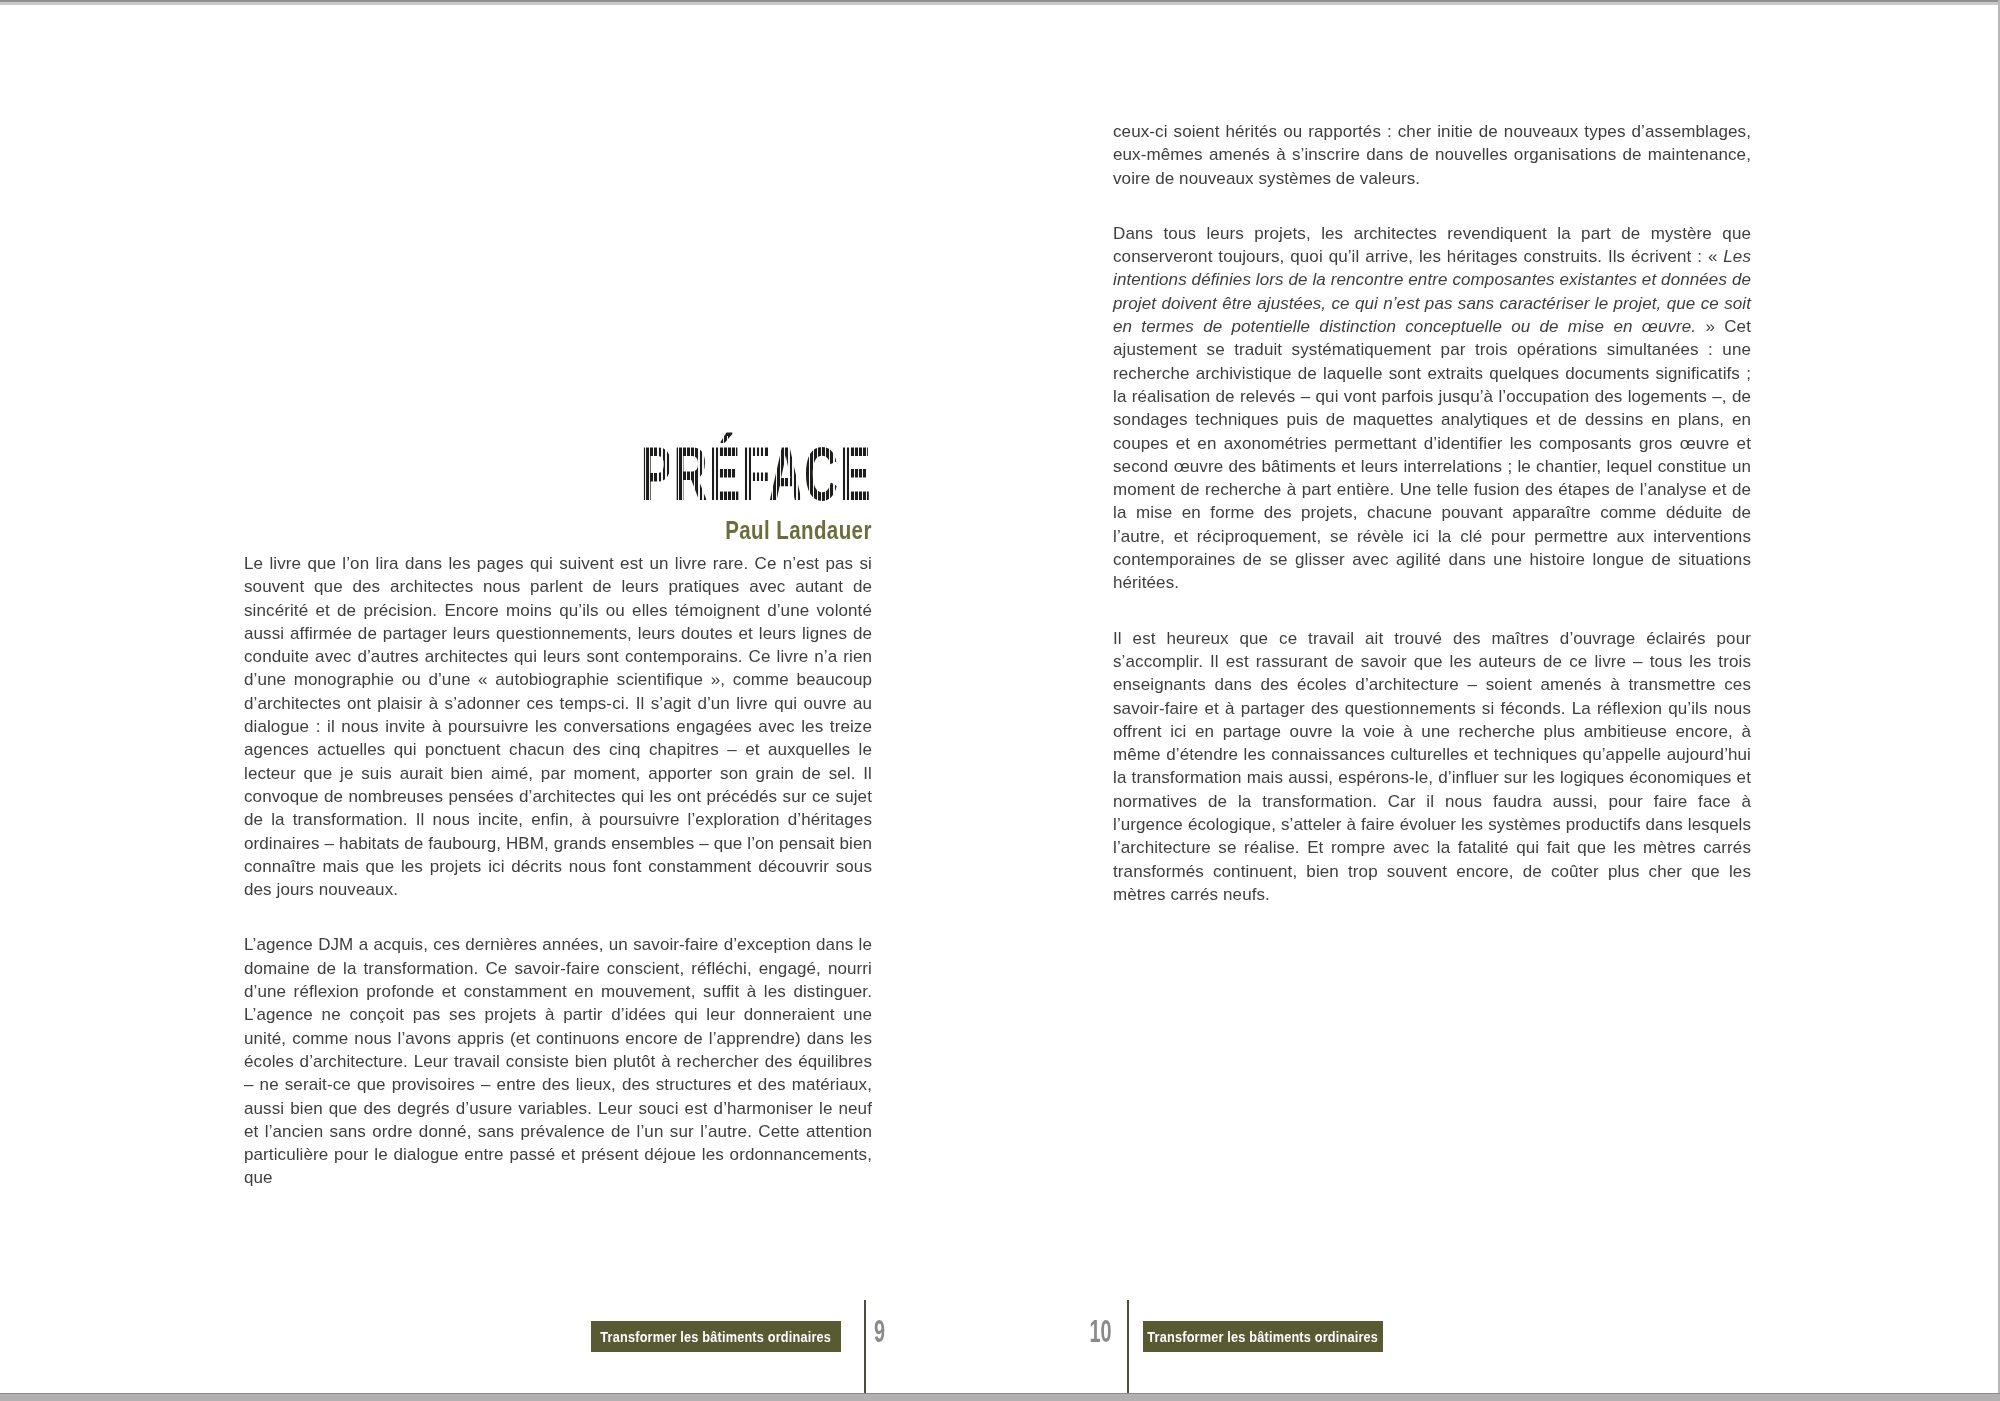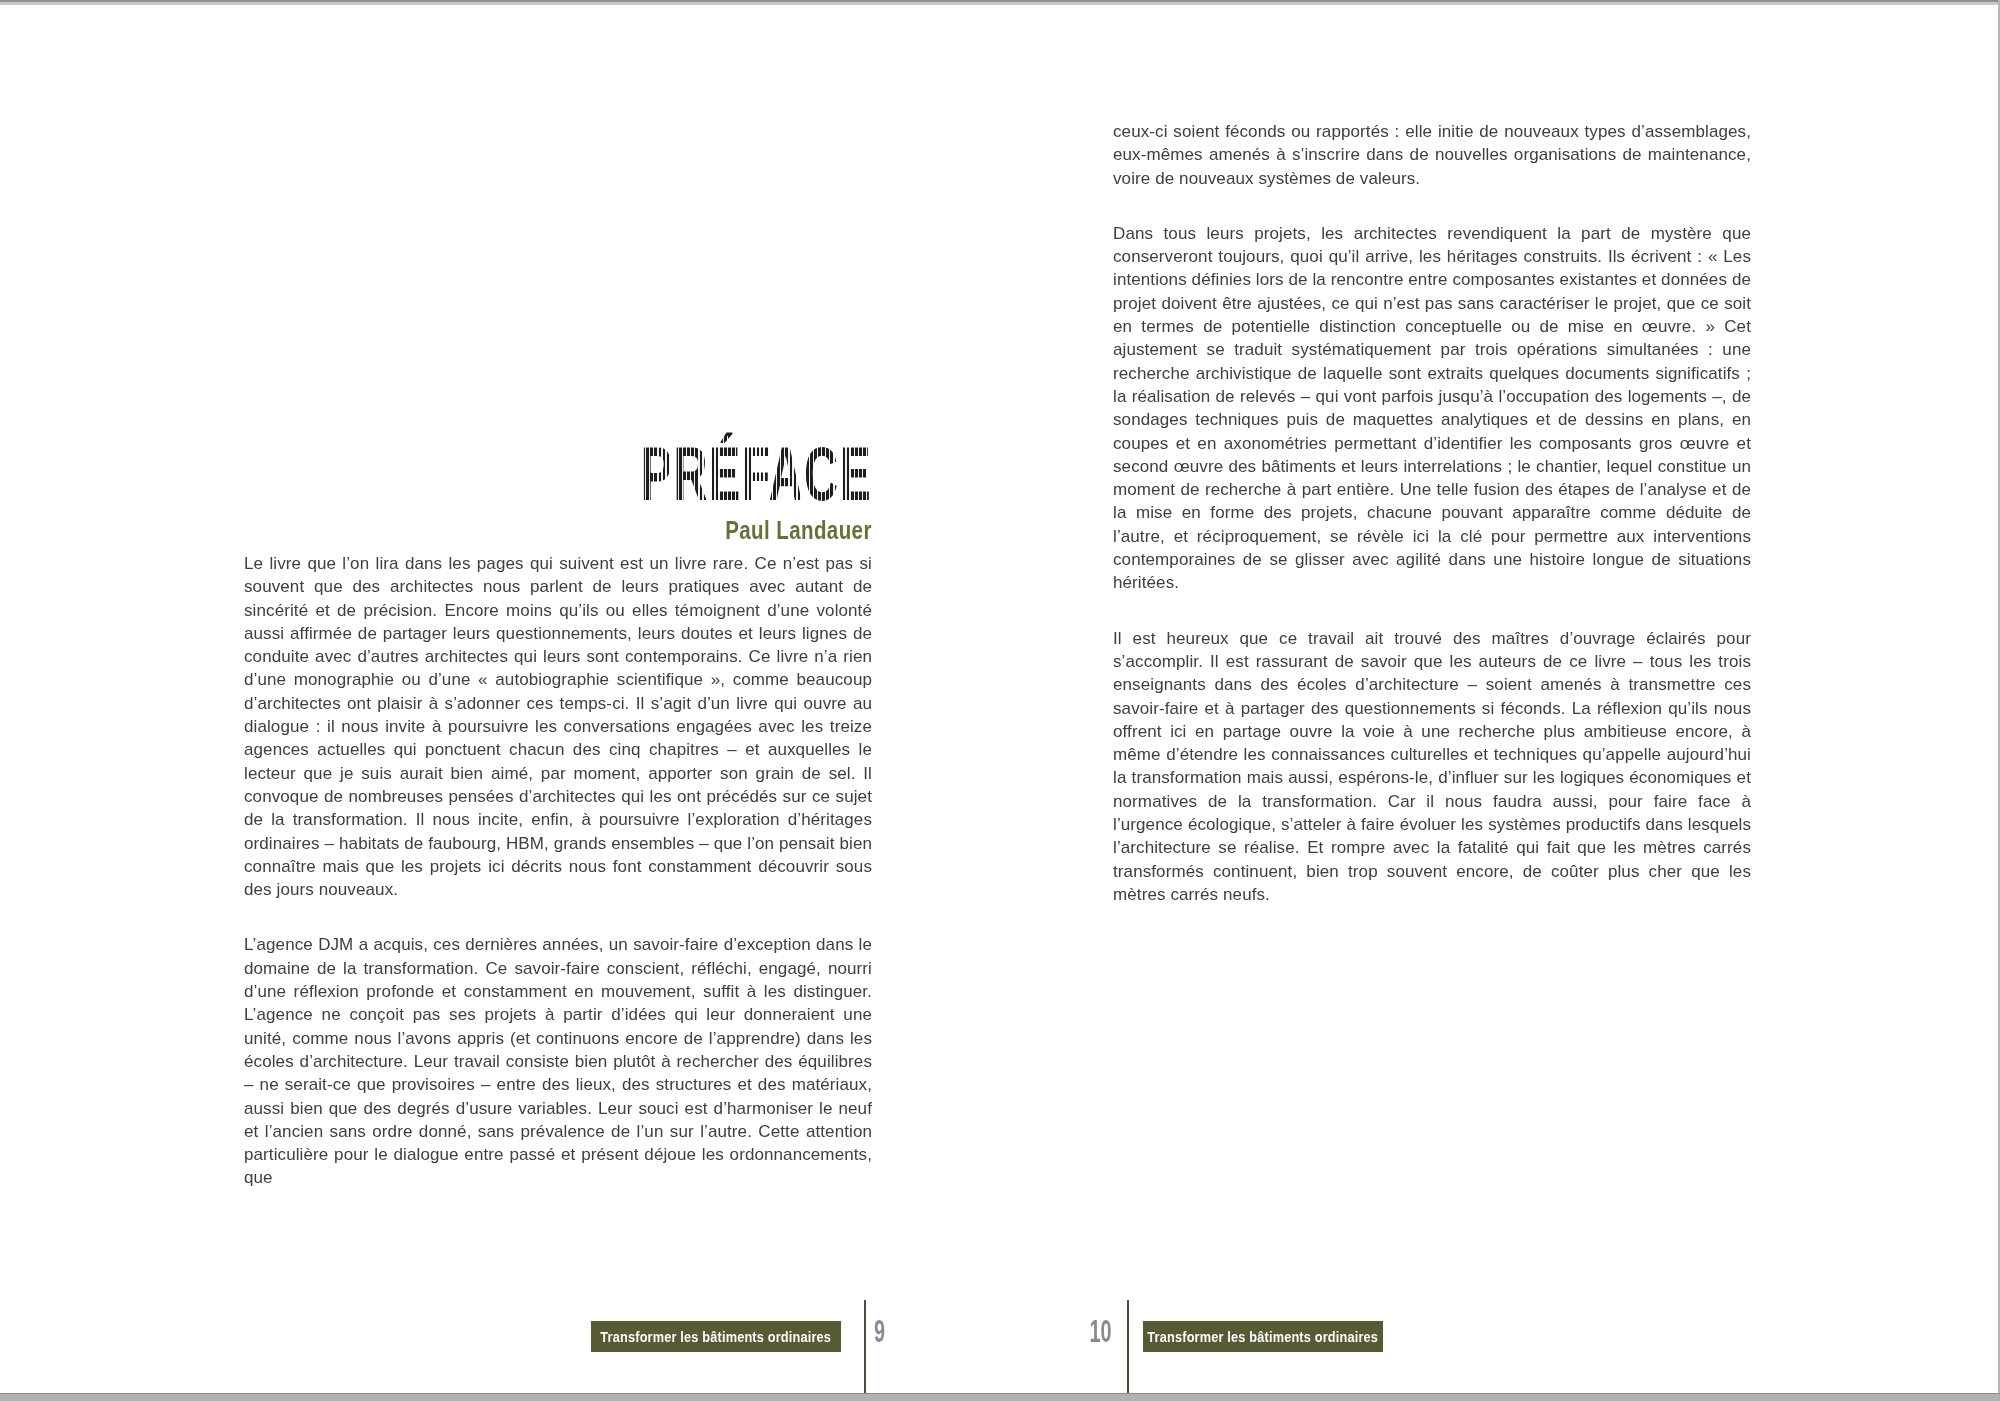--- a/index.html
+++ b/index.html
@@ -48,21 +48,21 @@
   
   .col { position: absolute; }
   .col-left  { left: 244px;  top: 552px; width: 628px; }
   .col-right { left: 1113px; top: 120px; width: 638px; }
   .col p {
     margin: 0 0 32px 0;
     font-size: 17px; line-height: 23.3px;
     text-align: justify; color: #3e3e3e; letter-spacing: 0.1px;
   }
   .col p:last-child { margin-bottom: 0; }
-  .quote-italic { }
+  .quote-italic { font-style: italic; }
 
   
   .badge {
     position: absolute; top: 1321px; height: 31px;
     background: #575a33; display: flex; align-items: center; justify-content: center;
     box-sizing: border-box;
   }
   .badge-left  { left: 591px;  width: 250px; }
   .badge-right { left: 1143px; width: 240px; }
   .badge span {
@@ -95,21 +95,21 @@
 
   <div class="title">PRÉFACE</div>
   <div class="author">Paul Landauer</div>
 
   <div class="col col-left">
     <p>Le livre que l’on lira dans les pages qui suivent est un livre rare. Ce n’est pas si souvent que des architectes nous parlent de leurs pratiques avec autant de sincérité et de précision. Encore moins qu’ils ou elles témoignent d’une volonté aussi affirmée de partager leurs questionnements, leurs doutes et leurs lignes de conduite avec d’autres architectes qui leurs sont contemporains. Ce livre n’a rien d’une monographie ou d’une « autobiographie scientifique », comme beaucoup d’architectes ont plaisir à s’adonner ces temps-ci. Il s’agit d’un livre qui ouvre au dialogue : il nous invite à poursuivre les conversations engagées avec les treize agences actuelles qui ponctuent chacun des cinq chapitres – et auxquelles le lecteur que je suis aurait bien aimé, par moment, apporter son grain de sel. Il convoque de nombreuses pensées d’architectes qui les ont précédés sur ce sujet de la transformation. Il nous incite, enfin, à poursuivre l’exploration d’héritages ordinaires – habitats de faubourg, HBM, grands ensembles – que l’on pensait bien connaître mais que les projets ici décrits nous font constamment découvrir sous des jours nouveaux.</p>
     <p>L’agence DJM a acquis, ces dernières années, un savoir-faire d’exception dans le domaine de la transformation. Ce savoir-faire conscient, réfléchi, engagé, nourri d’une réflexion profonde et constamment en mouvement, suffit à les distinguer. L’agence ne conçoit pas ses projets à partir d’idées qui leur donneraient une unité, comme nous l’avons appris (et continuons encore de l’apprendre) dans les écoles d’architecture. Leur travail consiste bien plutôt à rechercher des équilibres – ne serait-ce que provisoires – entre des lieux, des structures et des matériaux, aussi bien que des degrés d’usure variables. Leur souci est d’harmoniser le neuf et l’ancien sans ordre donné, sans prévalence de l’un sur l’autre. Cette attention particulière pour le dialogue entre passé et présent déjoue les ordonnancements, que</p>
   </div>
 
   <div class="col col-right">
-    <p>ceux-ci soient féconds ou rapportés : elle initie de nouveaux types d’assemblages, eux-mêmes amenés à s’inscrire dans de nouvelles organisations de maintenance, voire de nouveaux systèmes de valeurs.</p>
+    <p>ceux-ci soient hérités ou rapportés : cher initie de nouveaux types d’assemblages, eux-mêmes amenés à s’inscrire dans de nouvelles organisations de maintenance, voire de nouveaux systèmes de valeurs.</p>
     <p><span>Dans tous leurs projets, les architectes revendiquent la part de mystère que conserveront toujours, quoi qu’il arrive, les héritages construits. Ils écrivent : « </span><span class="quote-italic">Les intentions définies lors de la rencontre entre composantes existantes et données de projet doivent être ajustées, ce qui n’est pas sans caractériser le projet, que ce soit en termes de potentielle distinction conceptuelle ou de mise en œuvre.</span><span> » Cet ajustement se traduit systématiquement par trois opérations simultanées : une recherche archivistique de laquelle sont extraits quelques documents significatifs ; la réalisation de relevés – qui vont parfois jusqu’à l’occupation des logements –, de sondages techniques puis de maquettes analytiques et de dessins en plans, en coupes et en axonométries permettant d’identifier les composants gros œuvre et second œuvre des bâtiments et leurs interrelations ; le chantier, lequel constitue un moment de recherche à part entière. Une telle fusion des étapes de l’analyse et de la mise en forme des projets, chacune pouvant apparaître comme déduite de l’autre, et réciproquement, se révèle ici la clé pour permettre aux interventions contemporaines de se glisser avec agilité dans une histoire longue de situations héritées.</span></p>
     <p>Il est heureux que ce travail ait trouvé des maîtres d’ouvrage éclairés pour s’accomplir. Il est rassurant de savoir que les auteurs de ce livre – tous les trois enseignants dans des écoles d’architecture – soient amenés à transmettre ces savoir-faire et à partager des questionnements si féconds. La réflexion qu’ils nous offrent ici en partage ouvre la voie à une recherche plus ambitieuse encore, à même d’étendre les connaissances culturelles et techniques qu’appelle aujourd’hui la transformation mais aussi, espérons-le, d’influer sur les logiques économiques et normatives de la transformation. Car il nous faudra aussi, pour faire face à l’urgence écologique, s’atteler à faire évoluer les systèmes productifs dans lesquels l’architecture se réalise. Et rompre avec la fatalité qui fait que les mètres carrés transformés continuent, bien trop souvent encore, de coûter plus cher que les mètres carrés neufs.</p>
   </div>
 
   <div class="badge badge-left">
     <span>Transformer les bâtiments ordinaires</span>
   </div>
   <div class="footer-rule rule-left"></div>
   <div class="pagenum pagenum-left">9</div>
 

